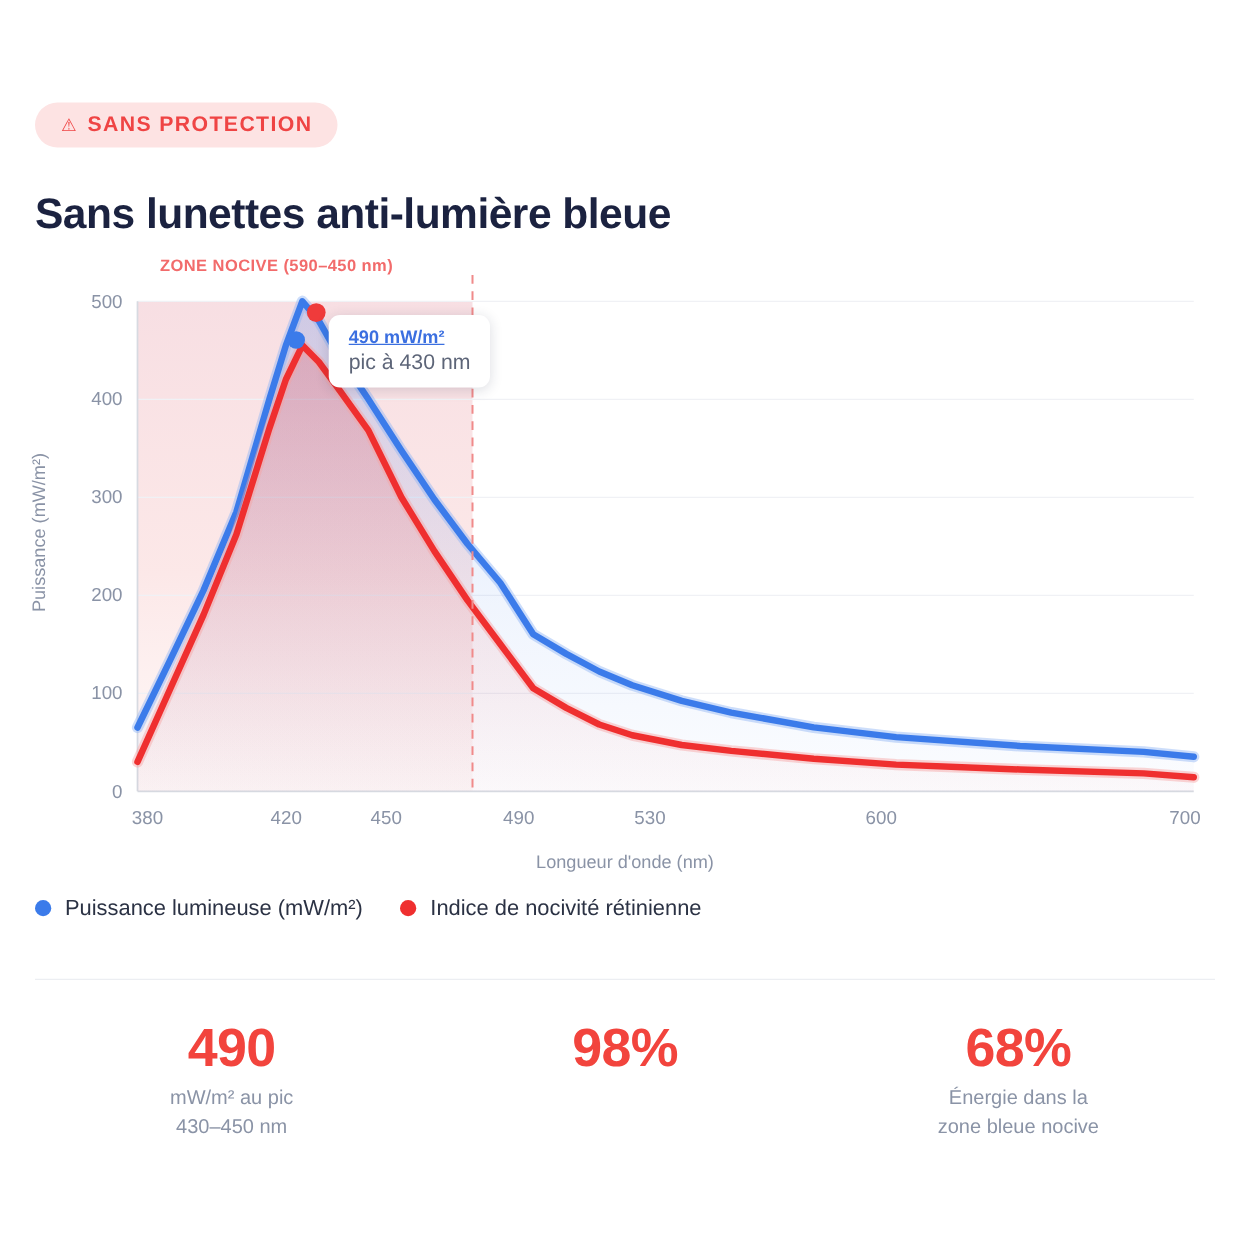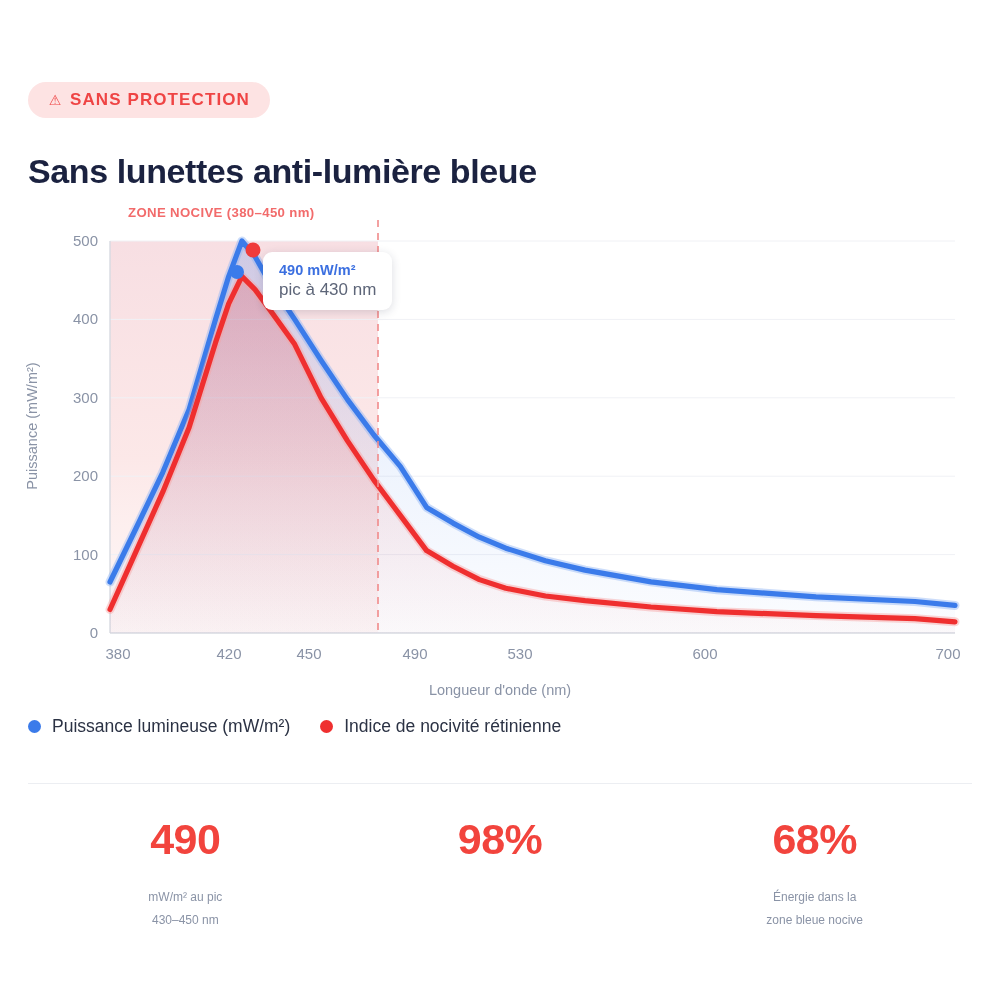--- a/index.html
+++ b/index.html
@@ -118,20 +118,21 @@
     border-radius: 9px;
     padding: 9px 16px 10px 16px;
     box-shadow: 0 2px 10px rgba(30,40,70,0.16);
     white-space: nowrap;
   }
   .tooltip .tt-value {
     font-size: 14.5px;
     font-weight: 700;
     color: #3b6fe0;
     line-height: 19px;
+    text-decoration: underline;
   }
   .tooltip .tt-sub {
     font-size: 17px;
     color: #5d6578;
     line-height: 20px;
   }
 
   
   .legend {
     position: absolute;
@@ -181,22 +182,22 @@
     text-align: center;
   }
   .stat-value {
     font-size: 43px;
     line-height: 54px;
     font-weight: 700;
     color: #f2443d;
     letter-spacing: -0.5px;
   }
   .stat-label {
-    margin-top: 20px;
-    font-size: 12px;
+    margin-top: 1px;
+    font-size: 16px;
     line-height: 23px;
     color: #8a93a6;
     white-space: pre-line;
   }
 </style>
 </head>
 <body>
 
 <div class="card">
 
@@ -274,21 +275,21 @@
         <text x="118" y="463">380</text>
         <text x="229" y="463">420</text>
         <text x="309" y="463">450</text>
         <text x="415" y="463">490</text>
         <text x="520" y="463">530</text>
         <text x="705" y="463">600</text>
         <text x="948" y="463">700</text>
       </g>
     </svg>
 
-    <div class="zone-label" style="position:absolute; left:128px; top:9px;">ZONE NOCIVE (380–450 nm)</div>
+    <div class="zone-label" style="position:absolute; left:128px; top:9px;">ZONE NOCIVE (590–450 nm)</div>
 
     <div class="y-axis-title" style="top:222px;">Puissance (mW/m²)</div>
 
     <div class="x-axis-title" style="top:486px;">Longueur d'onde (nm)</div>
 
     <div class="tooltip" style="left:263px; top:56px;">
       <div class="tt-value">490 mW/m²</div>
       <div class="tt-sub">pic à 430 nm</div>
     </div>
   </div>

